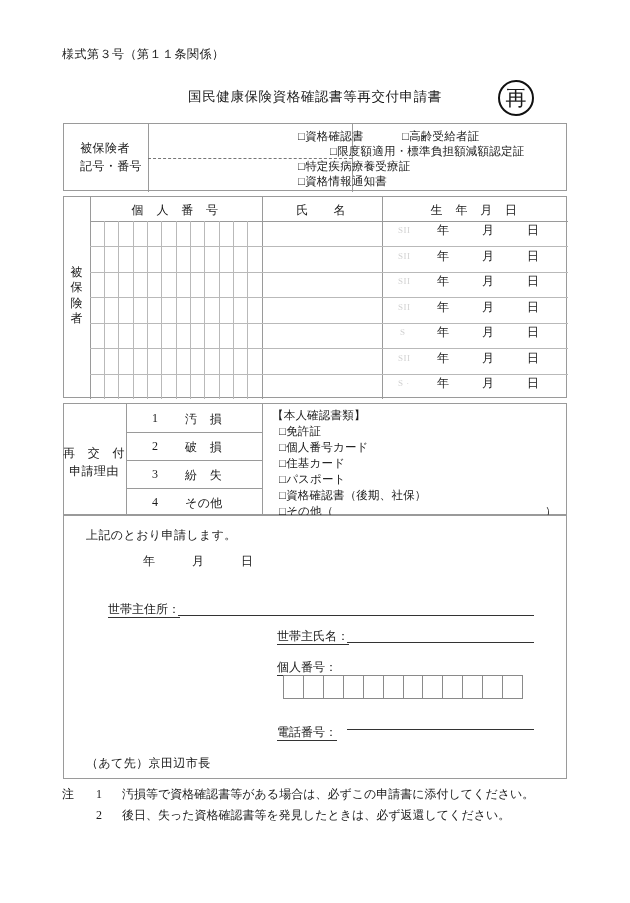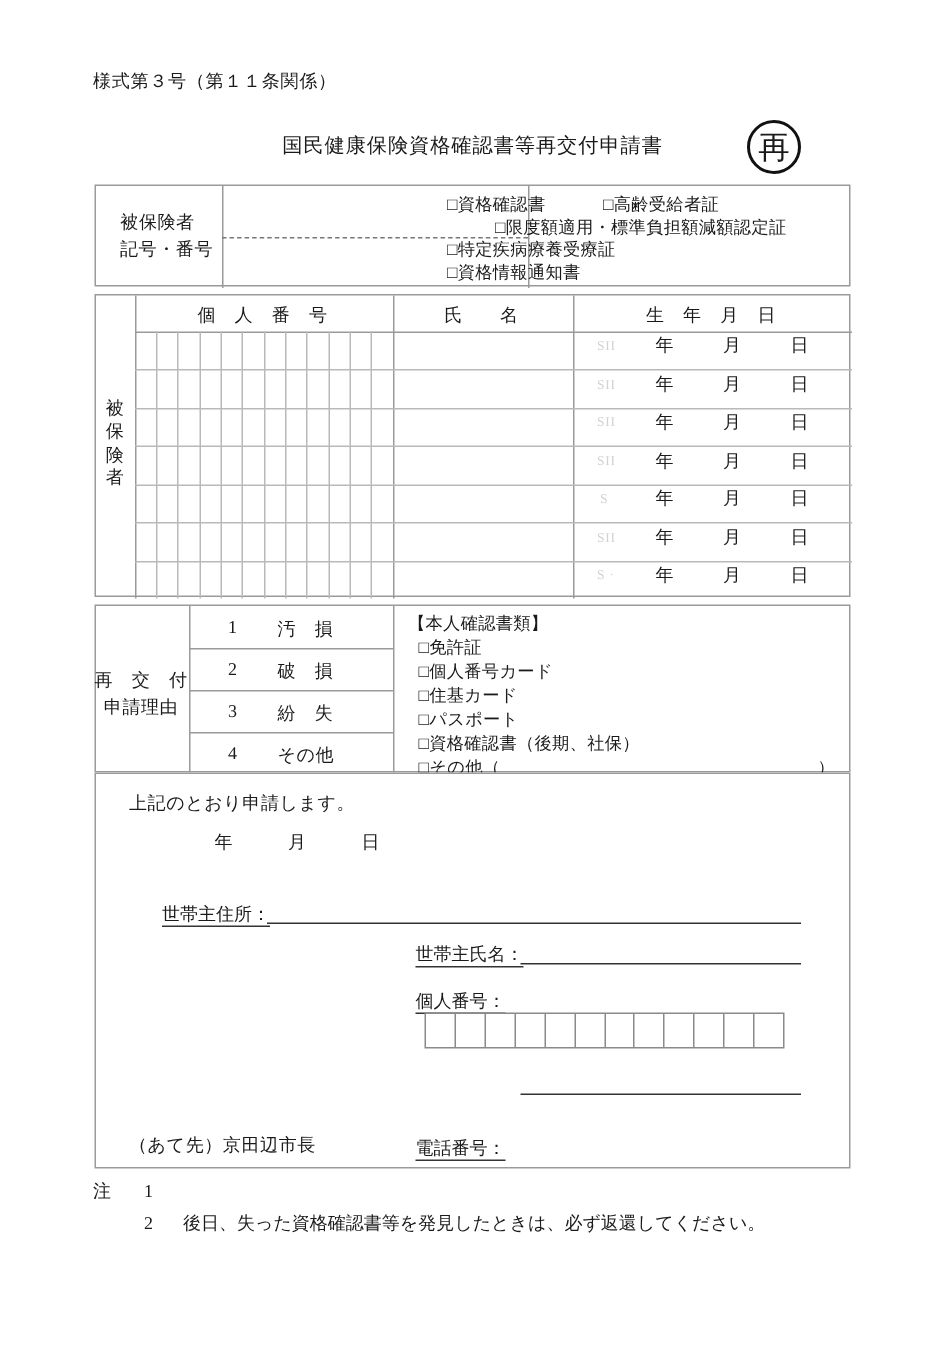--- a/index.html
+++ b/index.html
@@ -310,31 +310,32 @@
     <div class="mcell"></div>
     <div class="mcell"></div>
     <div class="mcell"></div>
     <div class="mcell"></div>
     <div class="mcell"></div>
     <div class="mcell"></div>
     <div class="mcell"></div>
     <div class="mcell"></div>
   </div>
 
-  <div class="field" style="left:277px; top:757px;text-align:center;">
+  <div class="field" style="left:277px; top:724px;text-align:center;">
     <span class="lbl">電話番号：</span>
   </div>
   <div class="rule" style="left:347px; top:729px; width:187px;"></div>
 
   <div class="cell-label" style="left:86px; top:755px;">（あて先）京田辺市長</div>
 
   <div class="notes">
     <div class="note-row">
       <div class="note-mark">注</div>
       <div class="note-num">1</div>
+      <div class="note-txt">汚損等で資格確認書等がある場合は、必ずこの申請書に添付してください。</div>
     </div>
     <div class="note-row">
       <div class="note-mark"></div>
       <div class="note-num">2</div>
       <div class="note-txt">後日、失った資格確認書等を発見したときは、必ず返還してください。</div>
     </div>
   </div>
 
 </div>
 

